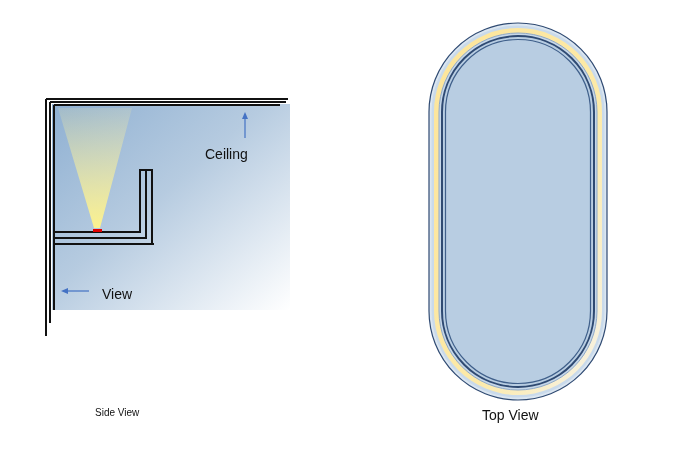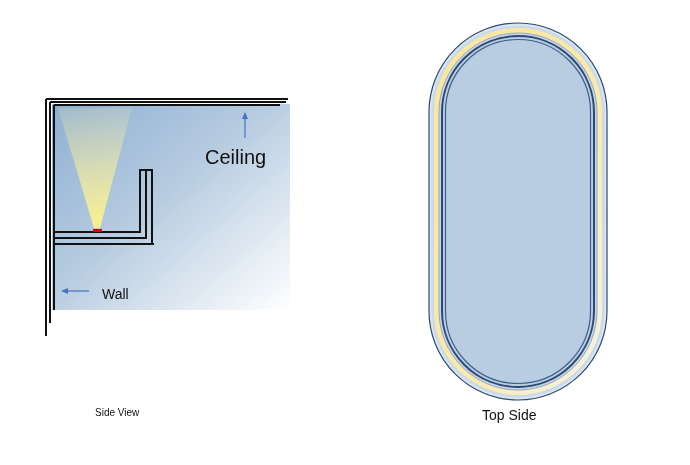--- a/index.html
+++ b/index.html
@@ -65,17 +65,17 @@
     <g>
       <rect x="429" y="23" width="178" height="377" rx="89" ry="89" fill="#dbe6f1" stroke="#2f4a72" stroke-width="1.2"></rect>
       <rect x="431.5" y="25.5" width="173" height="372" rx="86.5" ry="86.5" fill="#c9daeb" stroke="none"></rect>
       <rect x="434" y="28" width="168" height="367" rx="84" ry="84" fill="url(#yellowBand)"></rect>
       <rect x="439" y="33" width="158" height="357" rx="79" ry="79" fill="#c6d7e9" stroke="#8fa9c8" stroke-width="1"></rect>
       <rect x="442" y="36" width="152" height="351" rx="76" ry="76" fill="#b8cde2" stroke="#2f4a72" stroke-width="2"></rect>
       <rect x="445.5" y="39.5" width="145" height="344" rx="72.5" ry="72.5" fill="#b8cde2" stroke="#3f5f8a" stroke-width="1.2"></rect>
     </g>
   </svg>
 
-  <span class="label" style="left:205px;top:146px;font-size:20px;">Ceiling</span>
-  <span class="label" style="left:102px;top:286px;font-size:14px;">Wall</span>
+  <span class="label" style="left:205px;top:146px;font-size:14px;">Ceiling</span>
+  <span class="label" style="left:102px;top:286px;font-size:14px;">View</span>
   <span class="label" style="left:95px;top:407px;font-size:10px;">Side View</span>
-  <span class="label" style="left:482px;top:407px;font-size:14px;">Top Side</span>
+  <span class="label" style="left:482px;top:407px;font-size:14px;">Top View</span>
 </div>
 
 </body></html>

